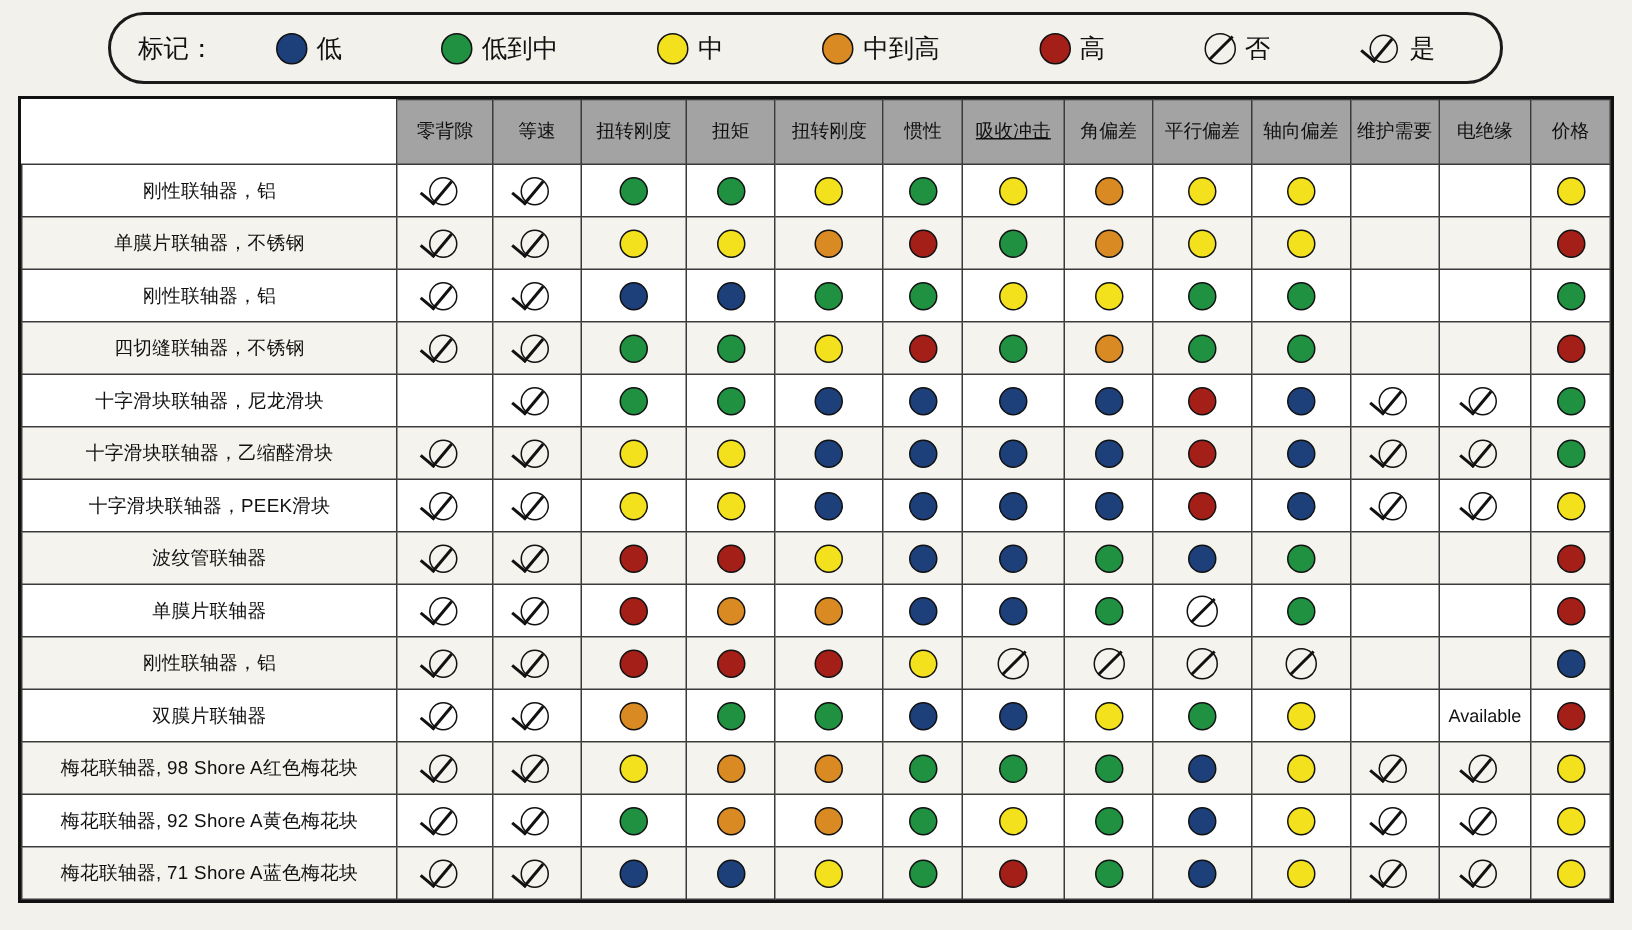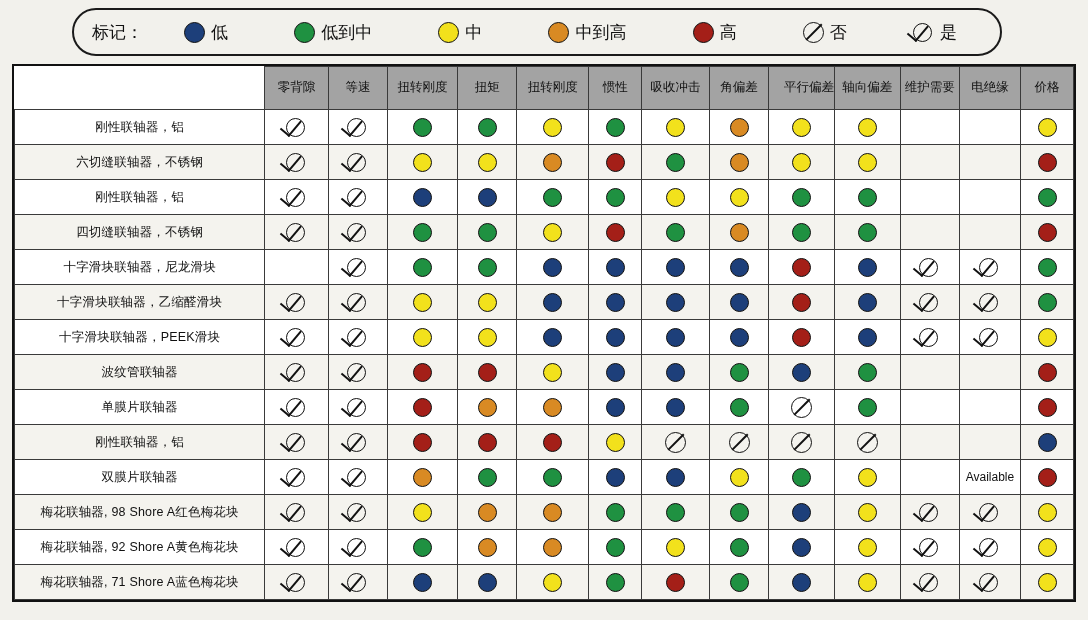--- a/index.html
+++ b/index.html
@@ -210,23 +210,23 @@
     <table class="matrix">
       <thead>
         <tr id="header-row">
             <th class="corner" style="width: 232px;"></th>
             <th style="width: 58px;">零背隙</th>
             <th style="width: 54px;">等速</th>
             <th style="width: 64px;">扭转刚度</th>
             <th style="width: 54px;">扭矩</th>
             <th style="width: 66px;">扭转刚度</th>
             <th style="width: 48px; margin-top: 13px;">惯性</th>
-            <th style="width: 62px;">吸收冲击</th>
+            <th style="width: 62px; text-decoration: underline;">吸收冲击</th>
             <th style="width: 54px;">角偏差</th>
-            <th style="width: 60px; text-align: right;">平行偏差</th>
+            <th style="width: 60px;">平行偏差</th>
             <th style="width: 60px;">轴向偏差</th>
             <th style="width: 54px;">维护需要</th>
             <th style="width: 56px;">电绝缘</th>
             <th style="width: 48px;">价格</th>
           </tr>
       </thead>
       <tbody id="table-body">
           <tr>
             <td class="rowlabel">刚性联轴器，铝</td>
             <td><span class="glyph-yes"></span></td>
@@ -241,21 +241,21 @@
             <td><span class="dot small" style="background: rgb(242, 225, 28);"></span></td>
             <td>
               <span class="cell-empty"></span>
             </td>
             <td>
               <span class="cell-empty"></span>
             </td>
             <td><span class="dot small" style="background: rgb(242, 225, 28);"></span></td>
           </tr>
           <tr>
-            <td class="rowlabel">六切缝联轴器，不锈钢</td>
+            <td class="rowlabel">单膜片联轴器，不锈钢</td>
             <td><span class="glyph-yes"></span></td>
             <td><span class="glyph-yes"></span></td>
             <td><span class="dot small" style="background: rgb(242, 225, 28);"></span></td>
             <td><span class="dot small" style="background: rgb(242, 225, 28);"></span></td>
             <td><span class="dot small" style="background: rgb(217, 138, 35);"></span></td>
             <td><span class="dot small" style="background: rgb(164, 31, 24);"></span></td>
             <td><span class="dot small" style="background: rgb(31, 145, 65);"></span></td>
             <td><span class="dot small" style="background: rgb(217, 138, 35);"></span></td>
             <td><span class="dot small" style="background: rgb(242, 225, 28);"></span></td>
             <td><span class="dot small" style="background: rgb(242, 225, 28);"></span></td>

